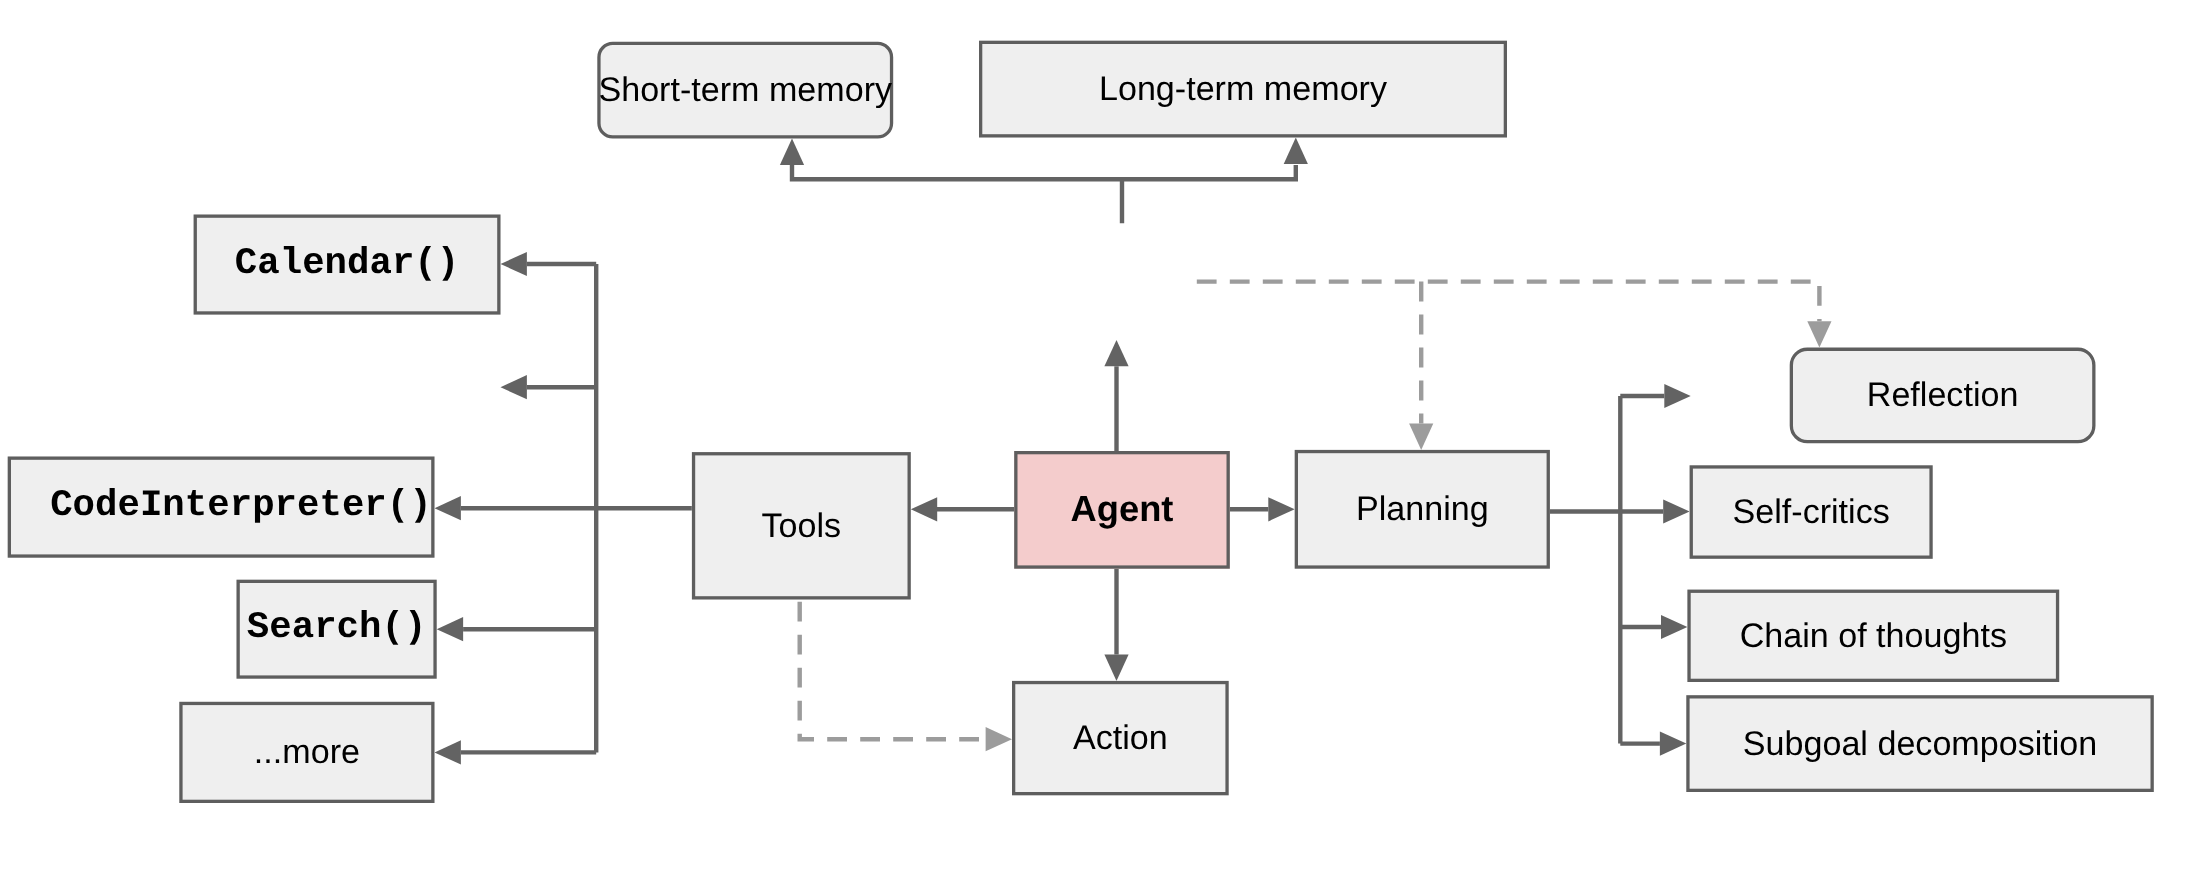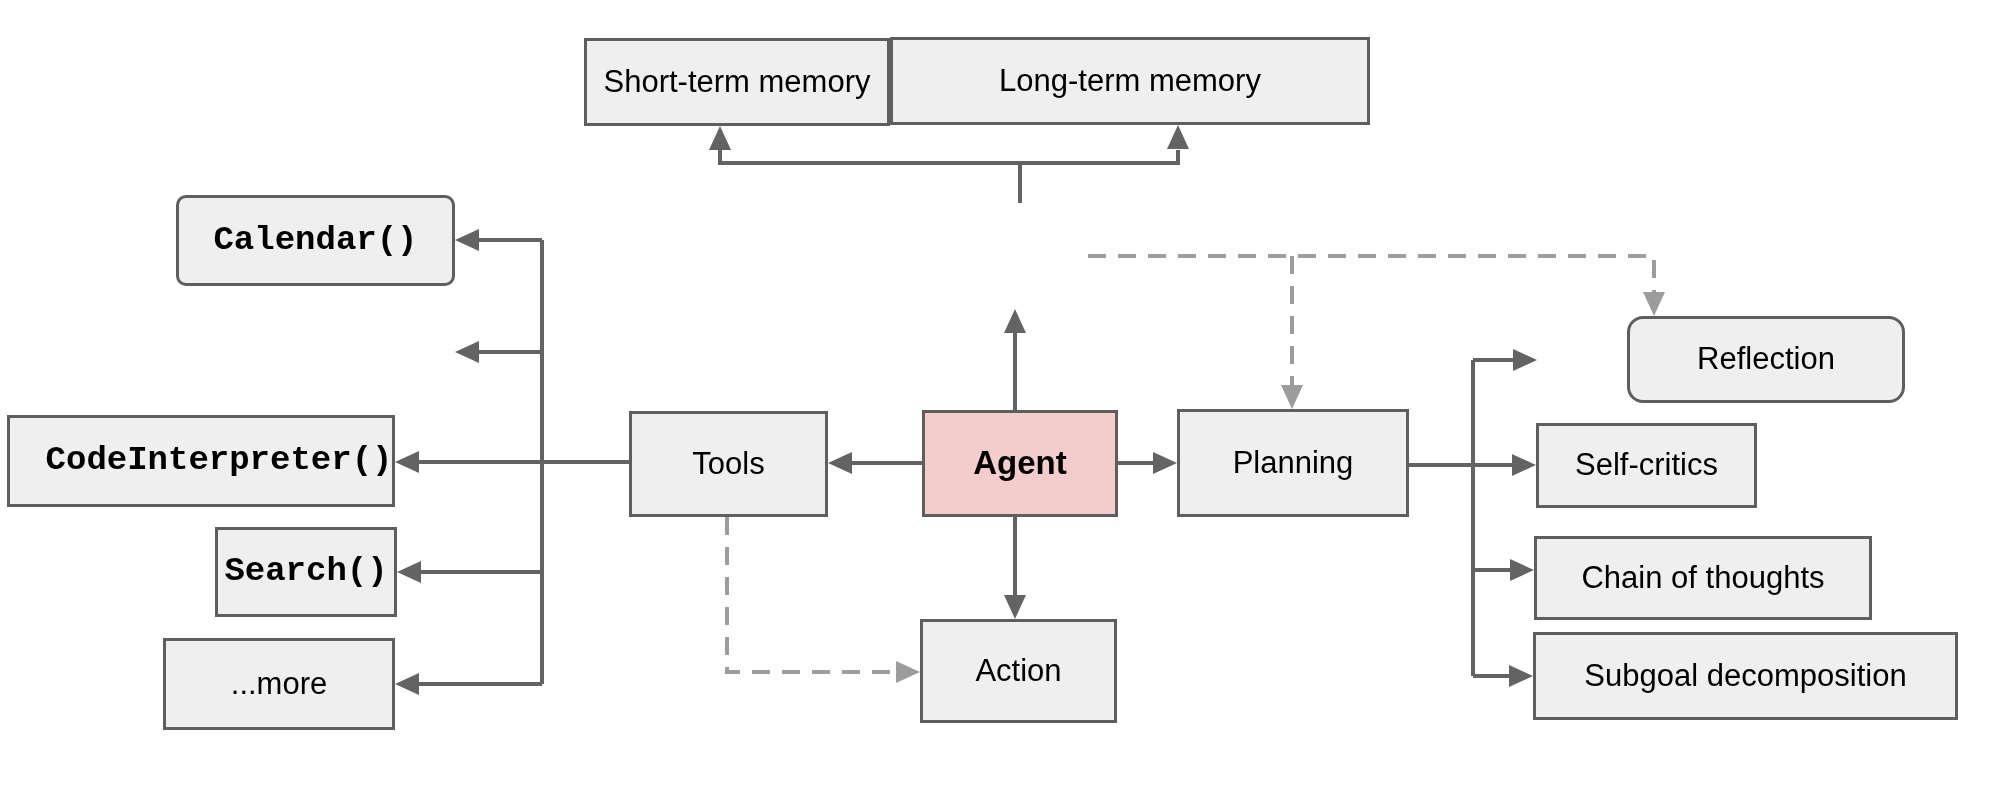--- a/index.html
+++ b/index.html
@@ -48,28 +48,28 @@
     font-weight: bold;
     font-size: 34px;
   }
   .node.accent {
     background: var(--accent-fill);
     font-weight: bold;
     font-size: 33px;
   }
 
   
-  #n-short_term_memory     { left: 584px;  top: 38px;  width: 306px; height: 88px;  }
+  #n-short_term_memory     { left: 543px;  top: 38px;  width: 269px; height: 88px; border-radius: 14px;  }
   #n-long_term_memory      { left: 890px;  top: 37px;  width: 480px; height: 88px;  }
   #n-memory                { left: 916px;  top: 203px; width: 172px; height: 106px; }
-  #n-tools                 { left: 629px;  top: 411px; width: 199px; height: 106px; }
+  #n-tools                 { left: 629px;  top: 411px; width: 199px; height: 134px; }
   #n-agent                 { left: 922px;  top: 410px; width: 196px; height: 107px; }
   #n-planning              { left: 1177px; top: 409px; width: 232px; height: 108px; }
   #n-action                { left: 920px;  top: 619px; width: 197px; height: 104px; }
-  #n-calendar              { left: 176px;  top: 195px; width: 279px; height: 91px; border-radius: 10px;  }
+  #n-calendar              { left: 176px;  top: 195px; width: 279px; height: 91px;  }
   #n-calculator            { left: 146px;  top: 306px; width: 309px; height: 90px;  }
   #n-code_interpreter      { left: 7px;    top: 415px; width: 388px; height: 92px; padding-left: 36px;  }
   #n-search                { left: 215px;  top: 527px; width: 182px; height: 90px;  }
   #n-more                  { left: 163px;  top: 638px; width: 232px; height: 92px;  }
   #n-reflection            { left: 1627px; top: 316px; width: 278px; height: 87px; border-radius: 16px;  }
   #n-self_critics          { left: 1536px; top: 423px; width: 221px; height: 85px;  }
   #n-chain_of_thoughts     { left: 1534px; top: 536px; width: 338px; height: 84px;  }
   #n-subgoal_decomposition { left: 1533px; top: 632px; width: 425px; height: 88px;  }
 </style>
 </head>

